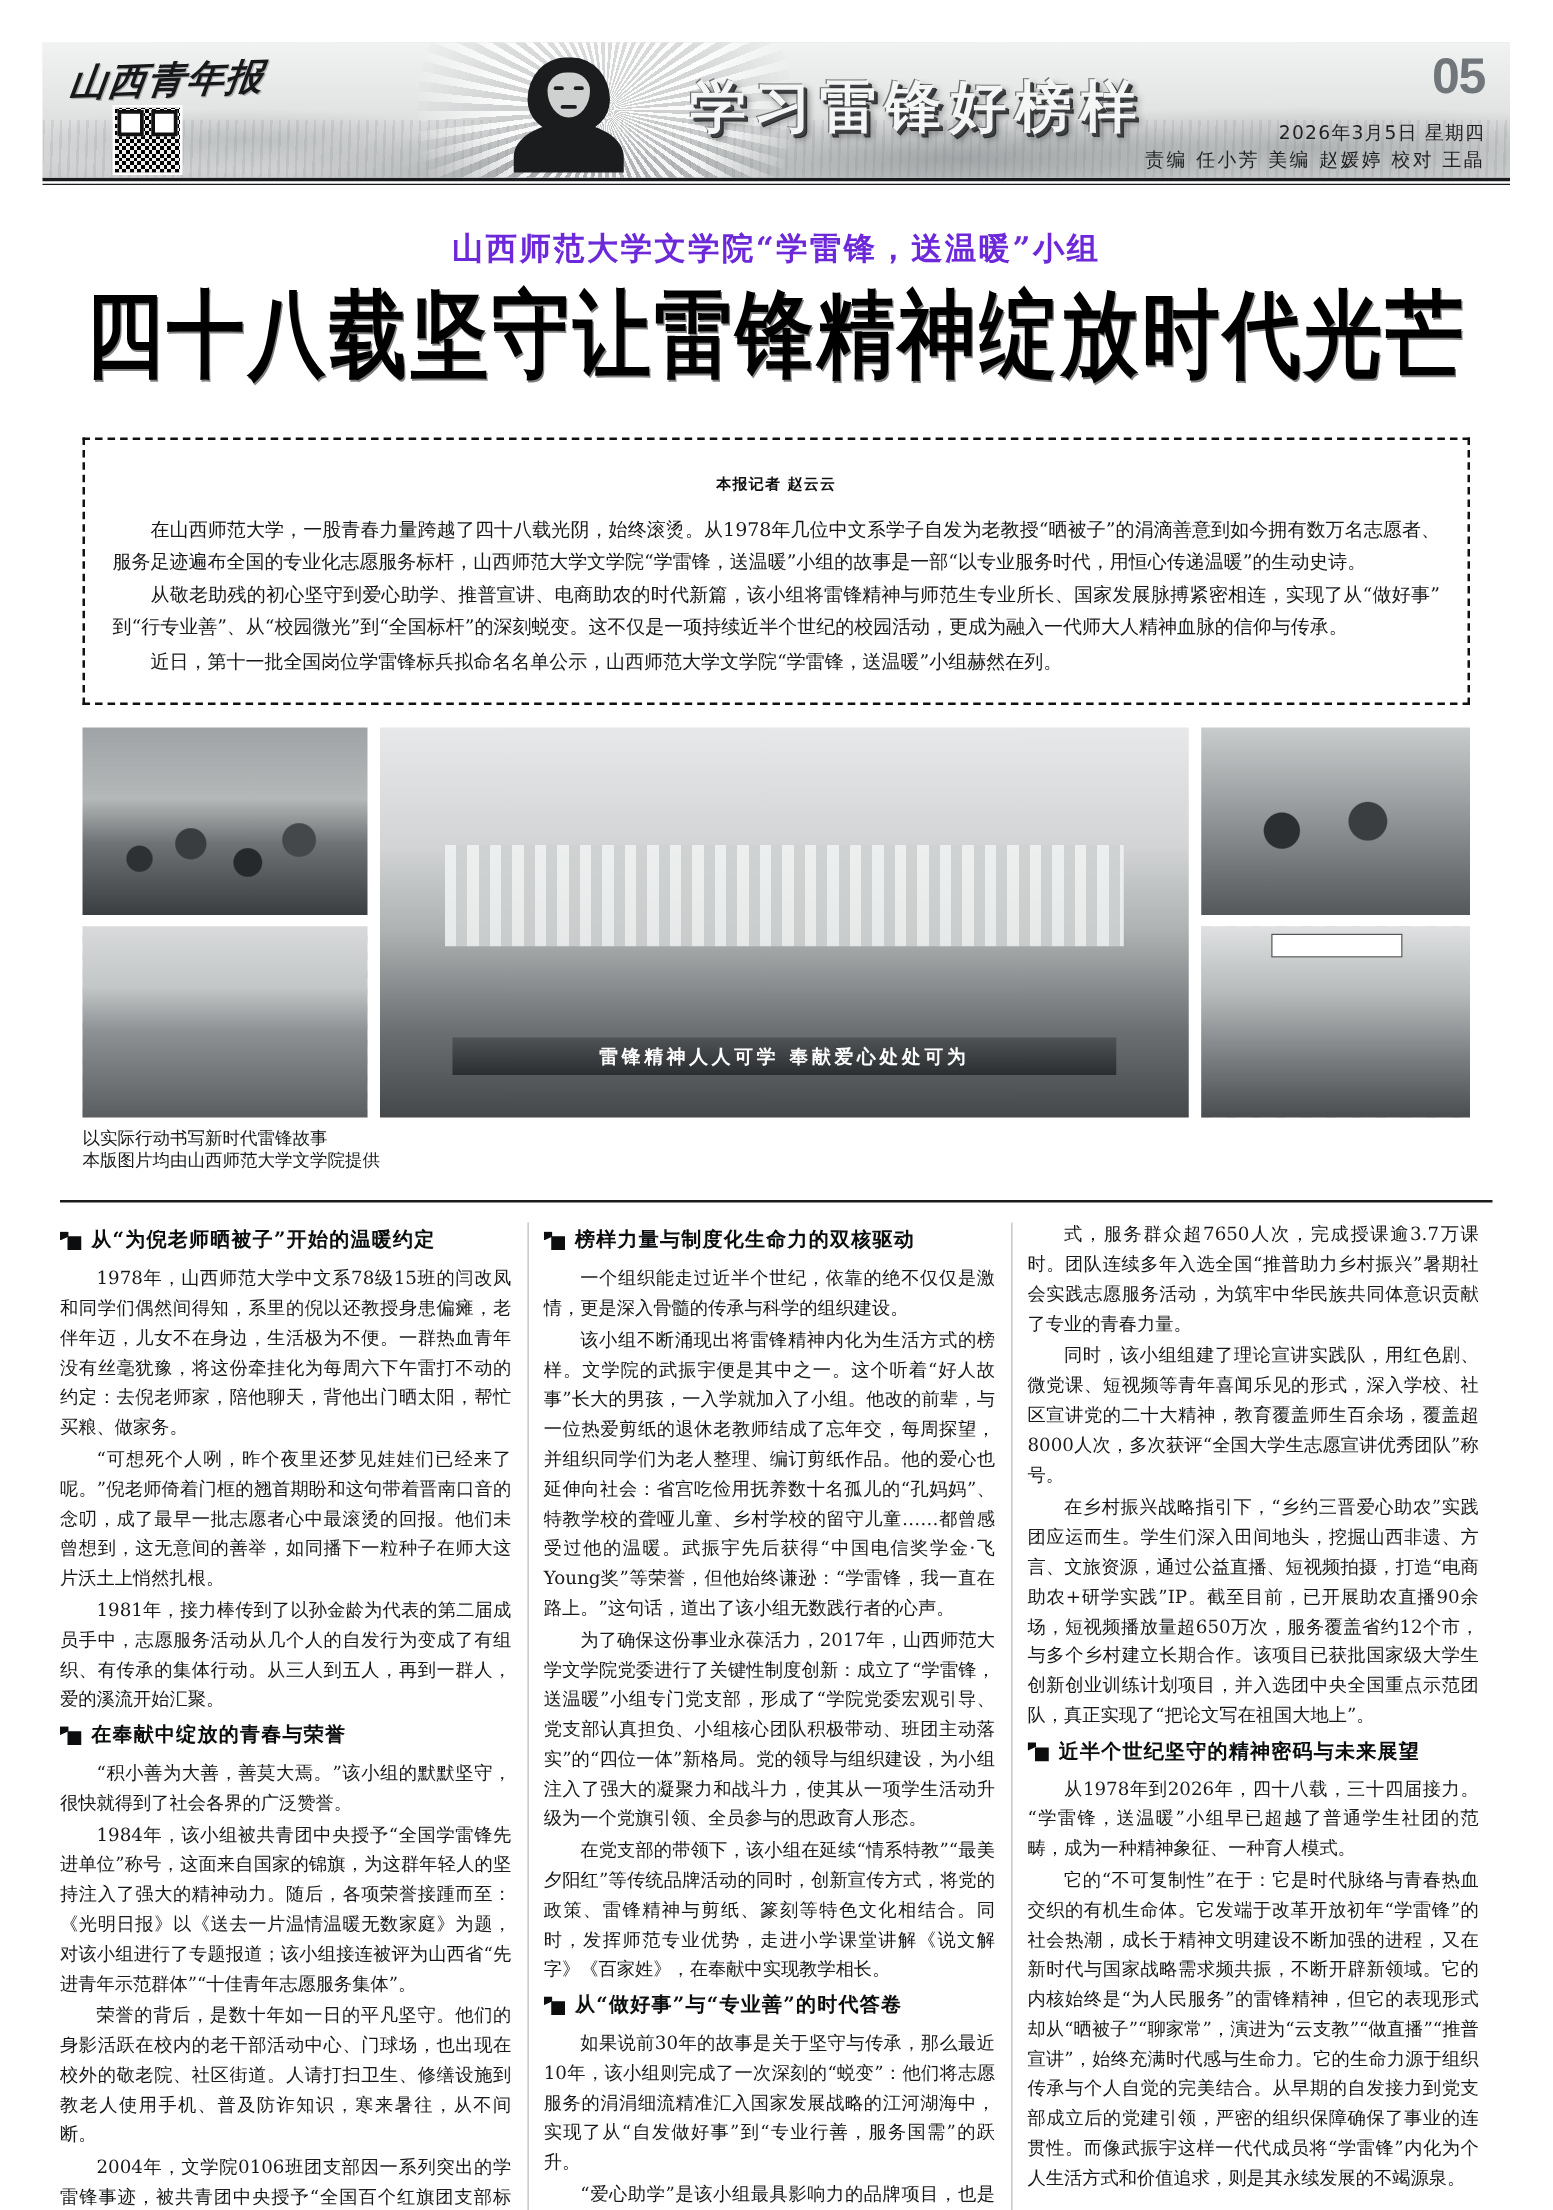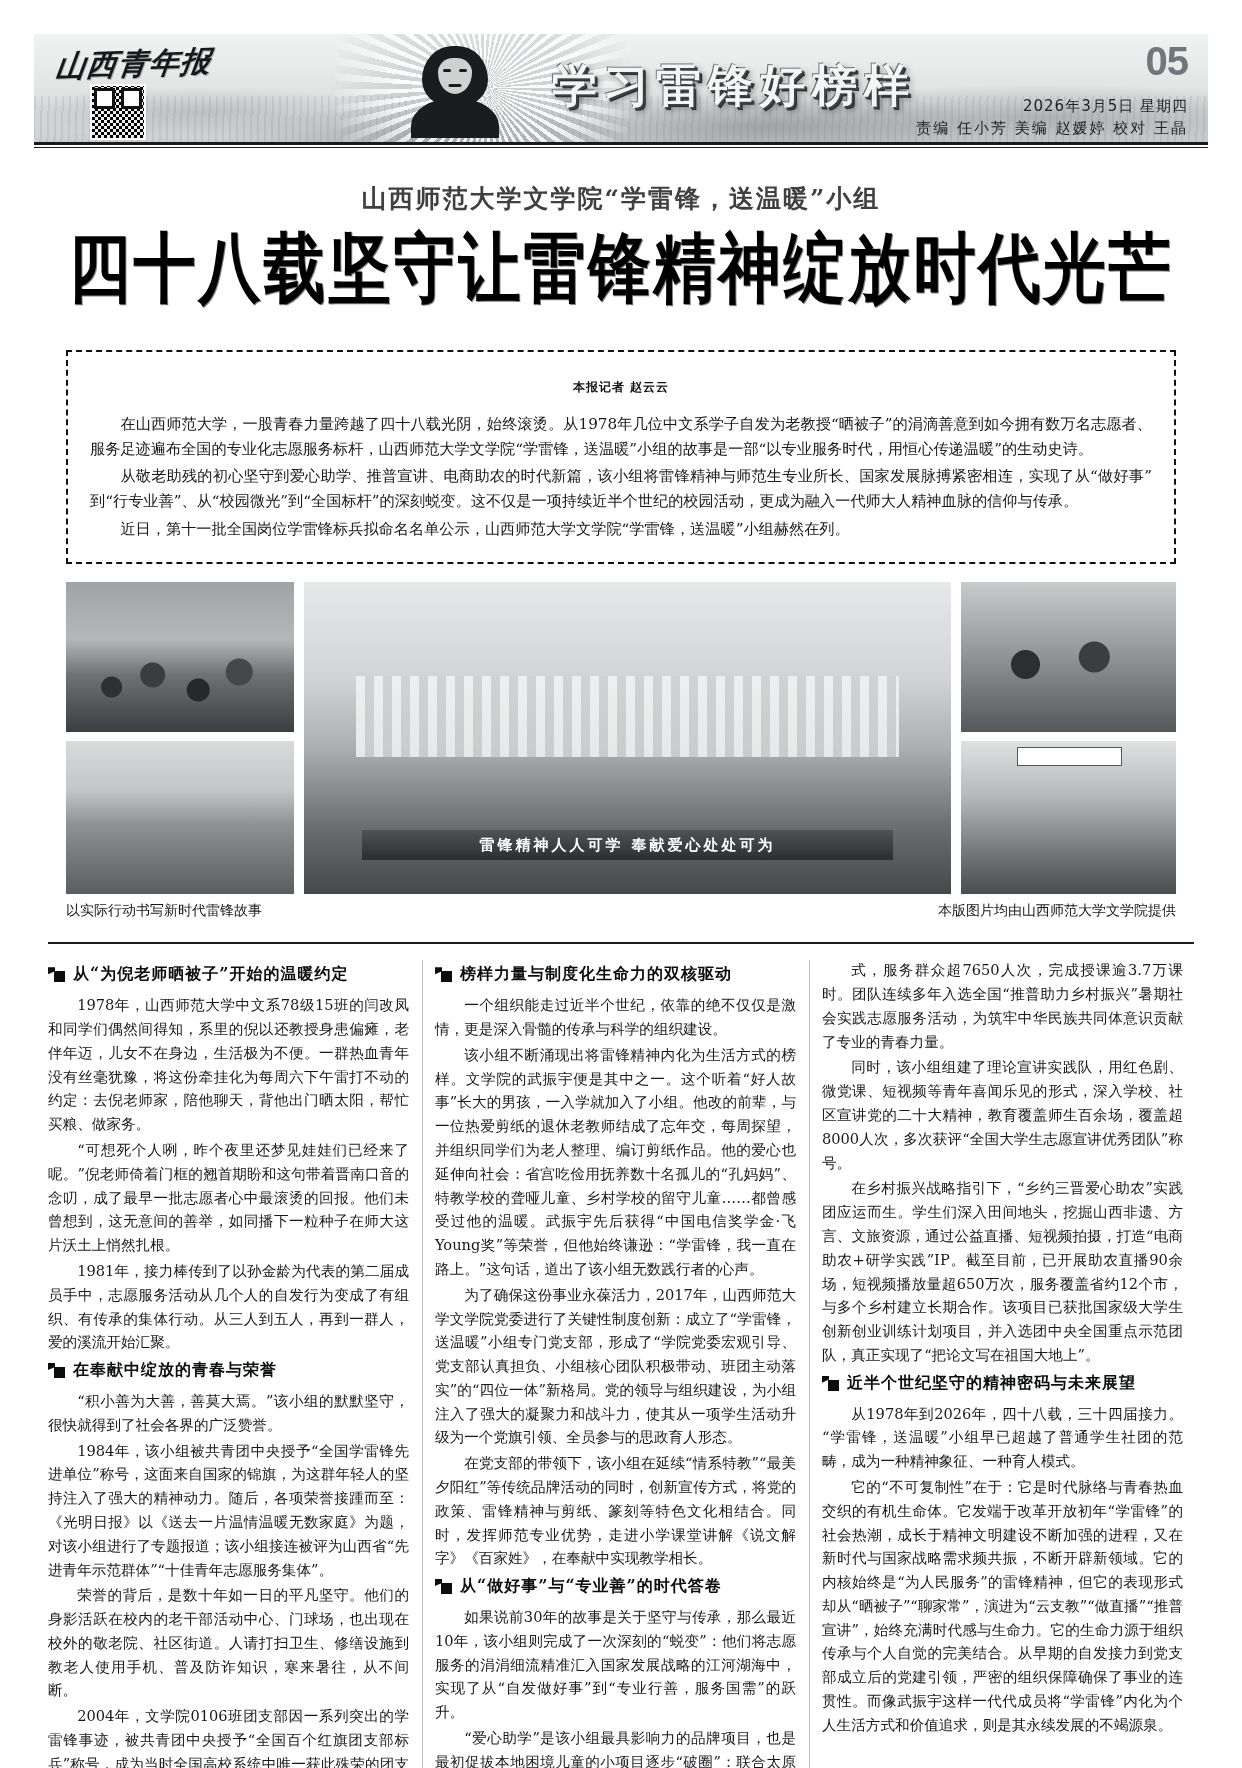--- a/index.html
+++ b/index.html
@@ -115,21 +115,21 @@
     font-family:"DejaVu Sans", sans-serif;
     font-size:15px; color:#1d1f21; letter-spacing:2px; white-space:nowrap;
   }
   .mast-rule{ margin:0 34px; height:3px; background:#1a1b1d; }
   .mast-rule2{ margin:2px 34px 0 34px; height:1px; background:#1a1b1d; }
 
   
   .shoulder{
     margin-top:34px; text-align:center;
     font-family:"DejaVu Serif", serif;
-    font-size:25px; font-weight:600; letter-spacing:2px; color:#404040;
+    font-size:25px; font-weight:600; letter-spacing:2px; color:#6d28d9;
   }
   .headline{
     margin-top:14px; text-align:center;
     font-family:"DejaVu Serif", serif;
     font-weight:900; font-size:62px; letter-spacing:3px; color:#000;
     transform:scaleY(1.22); transform-origin:center top;
     line-height:1.02;
     text-shadow:1px 1px 0 rgba(0,0,0,.5);
   }
 
@@ -197,21 +197,21 @@
     background:
       linear-gradient(180deg,#dfe1e2 0%,#b6babb 35%,#787c7e 70%,#494d4f 100%),
       repeating-linear-gradient(90deg, rgba(30,34,36,.2) 0 8px, transparent 8px 20px);
   }
   .ph.r2:before{
     content:""; position:absolute; left:26%; top:6px; width:48%; height:17px;
     background:#fff; border:1px solid #555;
   }
   .photocaps{
     margin:8px 66px 0 66px; display:flex; justify-content:space-between;
-    font-family:"DejaVu Sans", sans-serif; font-size:14px; color:#16181a;
+    font-family:"DejaVu Sans", sans-serif; font-size:14px; color:#16181a;flex-direction:column;
   }
 
   
   .bodywrap{ margin:22px 48px 0 48px; }
   .toprule{ height:2px; background:#1a1b1d; margin-bottom:14px; }
   .cols{ display:flex; gap:26px; }
   .col{ width:361px; position:relative; }
   .col + .col:before{
     content:""; position:absolute; left:-13px; top:2px; bottom:2px; width:1px; background:#b9bcbd;
   }

